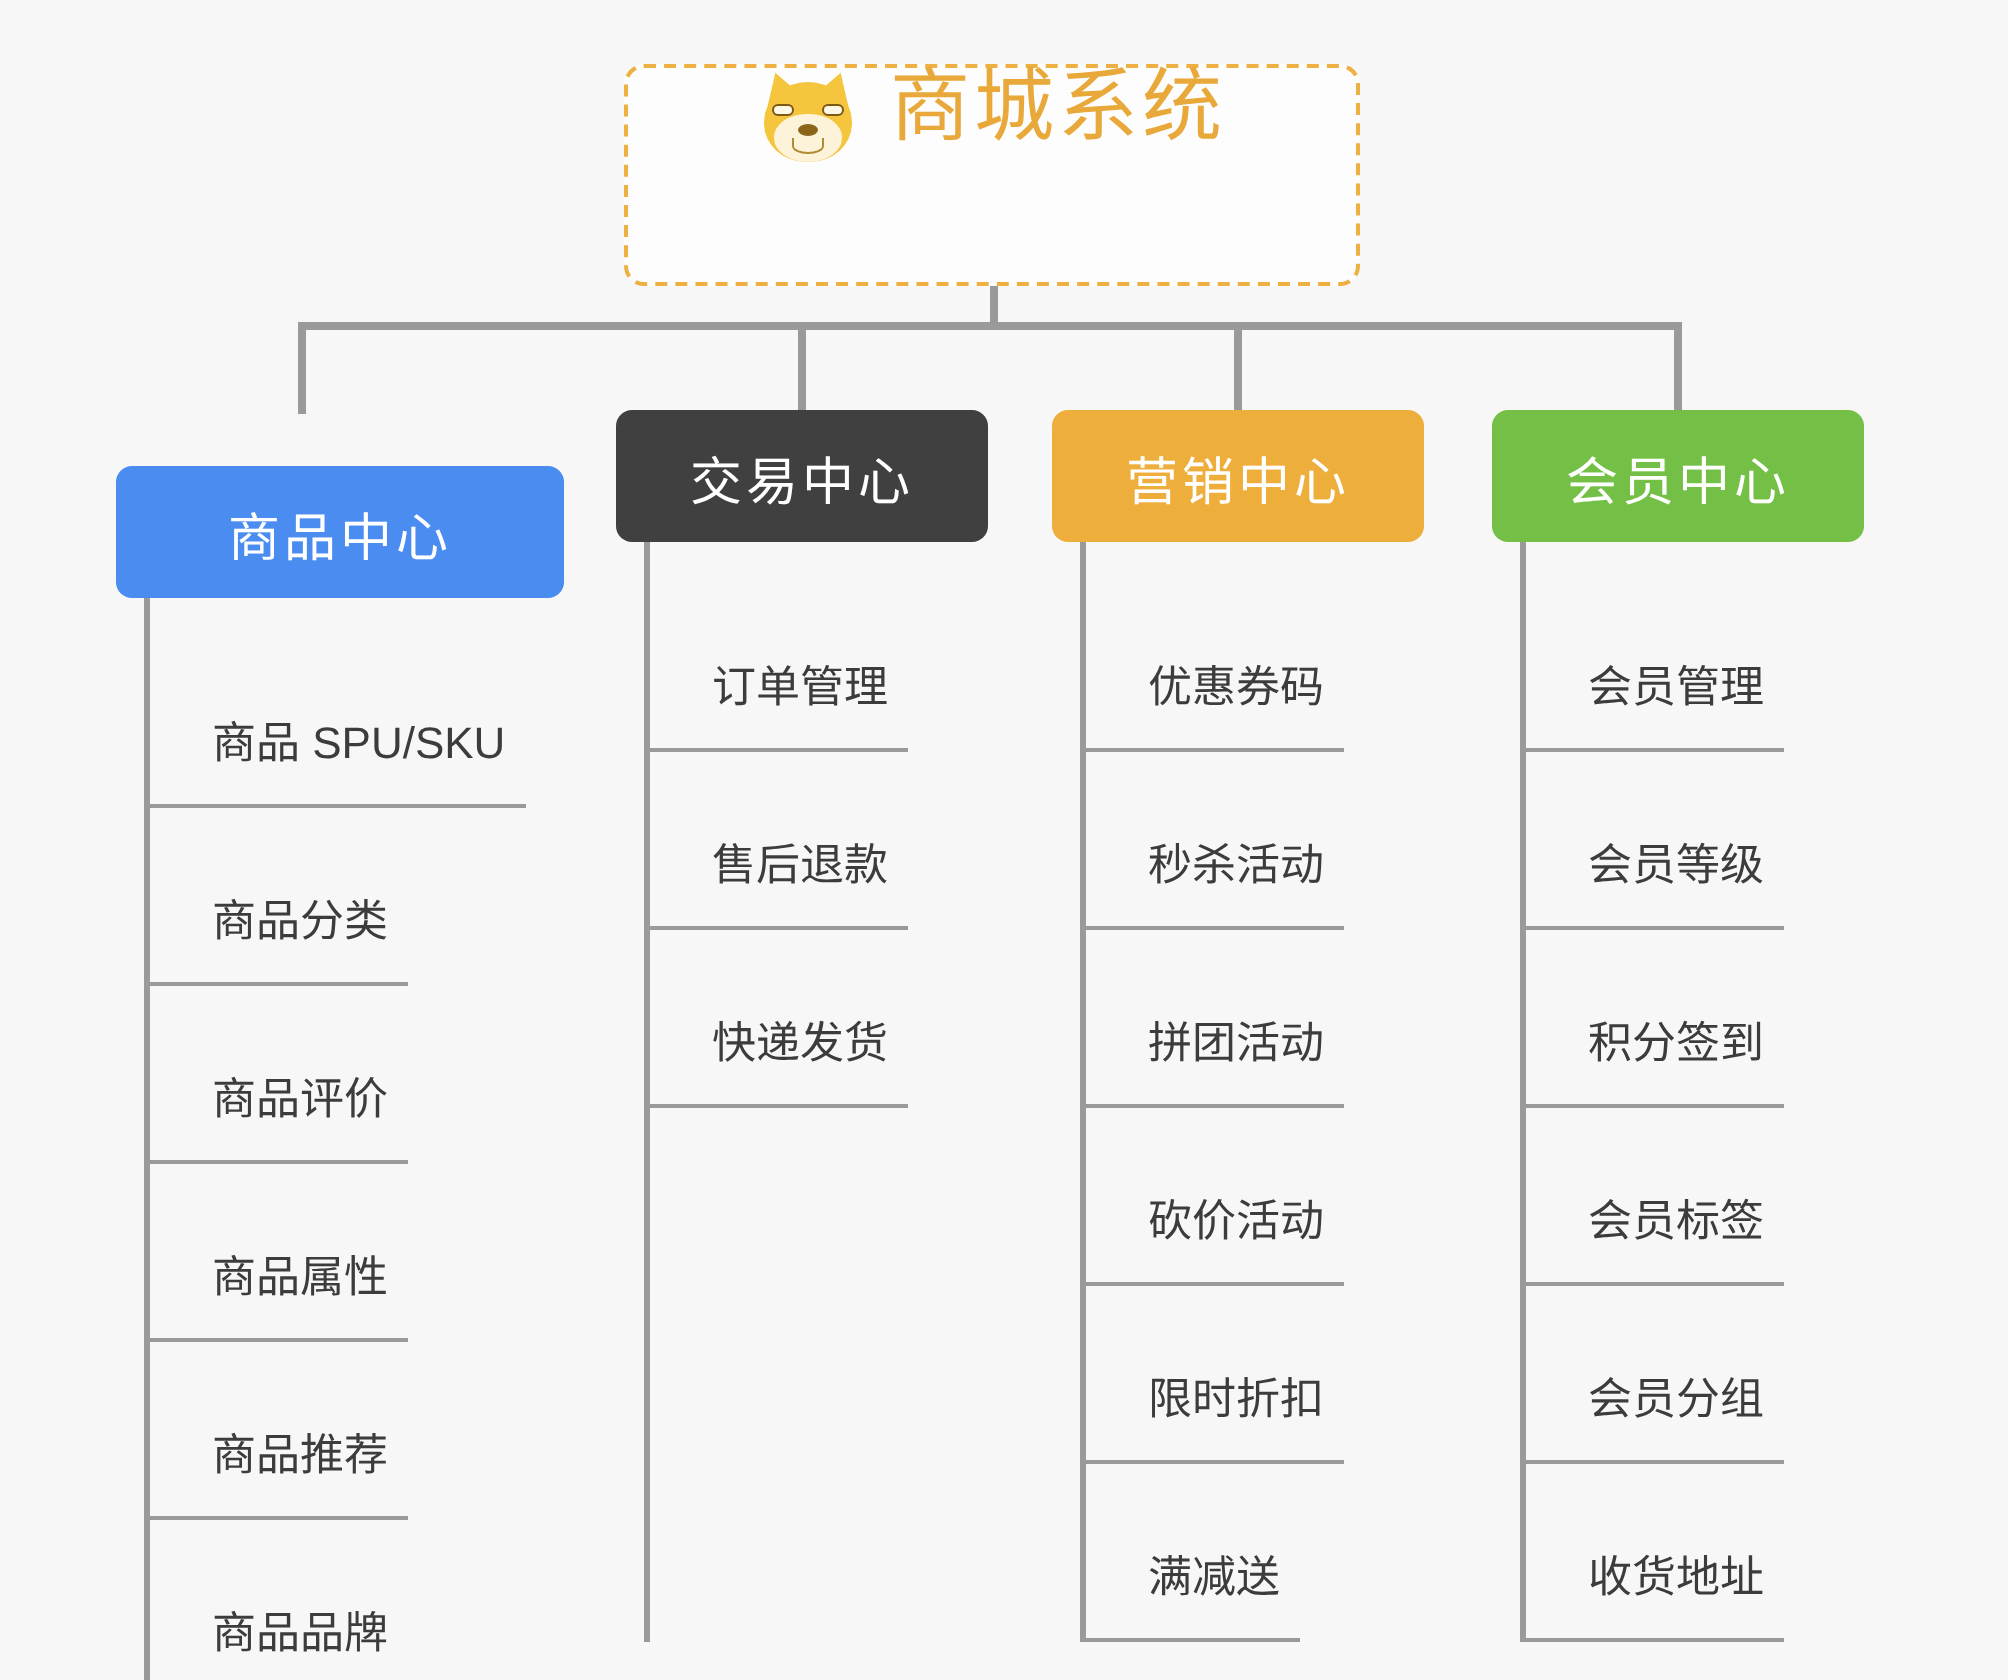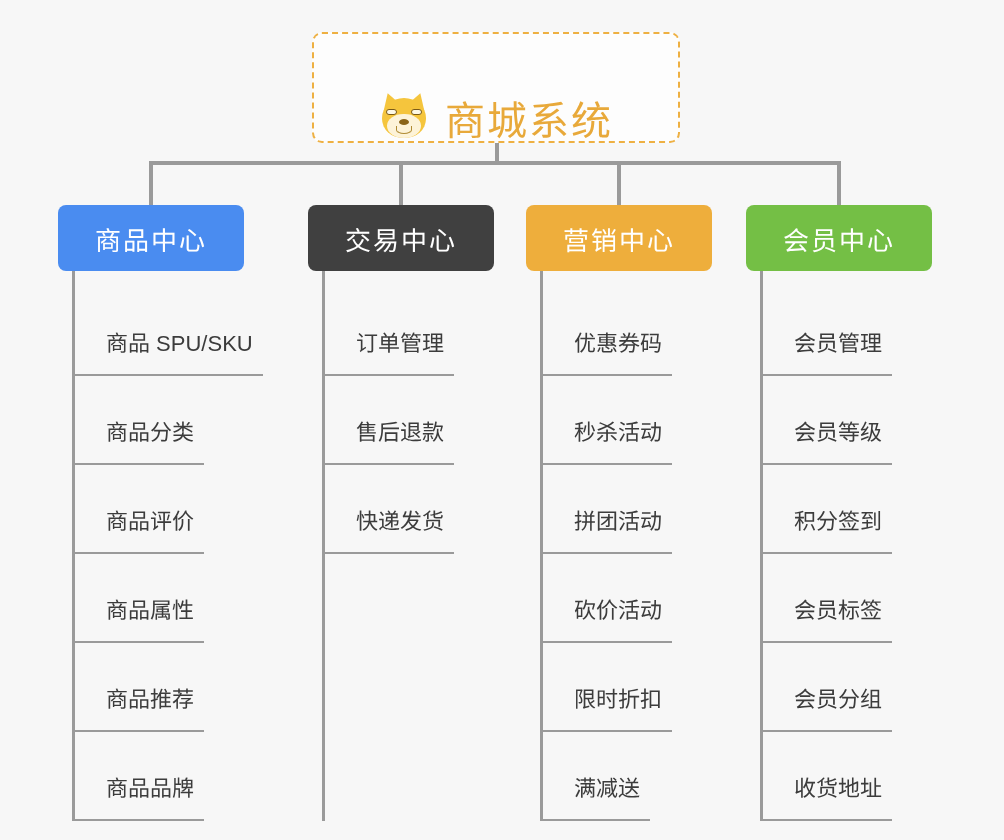--- a/index.html
+++ b/index.html
@@ -27,21 +27,21 @@
   .root-node {
     position: absolute;
     left: 312px;
     top: 32px;
     width: 368px;
     height: 111px;
     background: #fdfdfd;
     border: 2px dashed #eeb042;
     border-radius: 10px;
     display: flex;
-    align-items: flex-end;
+    align-items: flex-start;
     justify-content: center;
     gap: 16px;
   }
   .root-emoji {
     width: 50px;
     height: 50px;
     position: relative;
     flex: 0 0 auto;
   }
   
@@ -145,21 +145,21 @@
   .branch-header {
     height: 66px;
     border-radius: 8px;
     display: flex;
     align-items: center;
     justify-content: center;
     color: #ffffff;
     font-size: 26px;
     letter-spacing: 2px;
   }
-  .column.c0 .branch-header { width: 186px; }
+  .column.c0 .branch-header { width: 224px; margin-top: 28px; }
   .column.c1 .branch-header { width: 186px; }
   .column.c2 .branch-header { width: 186px; text-align: center; }
   .column.c3 .branch-header { width: 186px; }
 
   
   .leaf-list {
     position: relative;
     margin-left: 14px;
     padding-top: 16px;
   }

